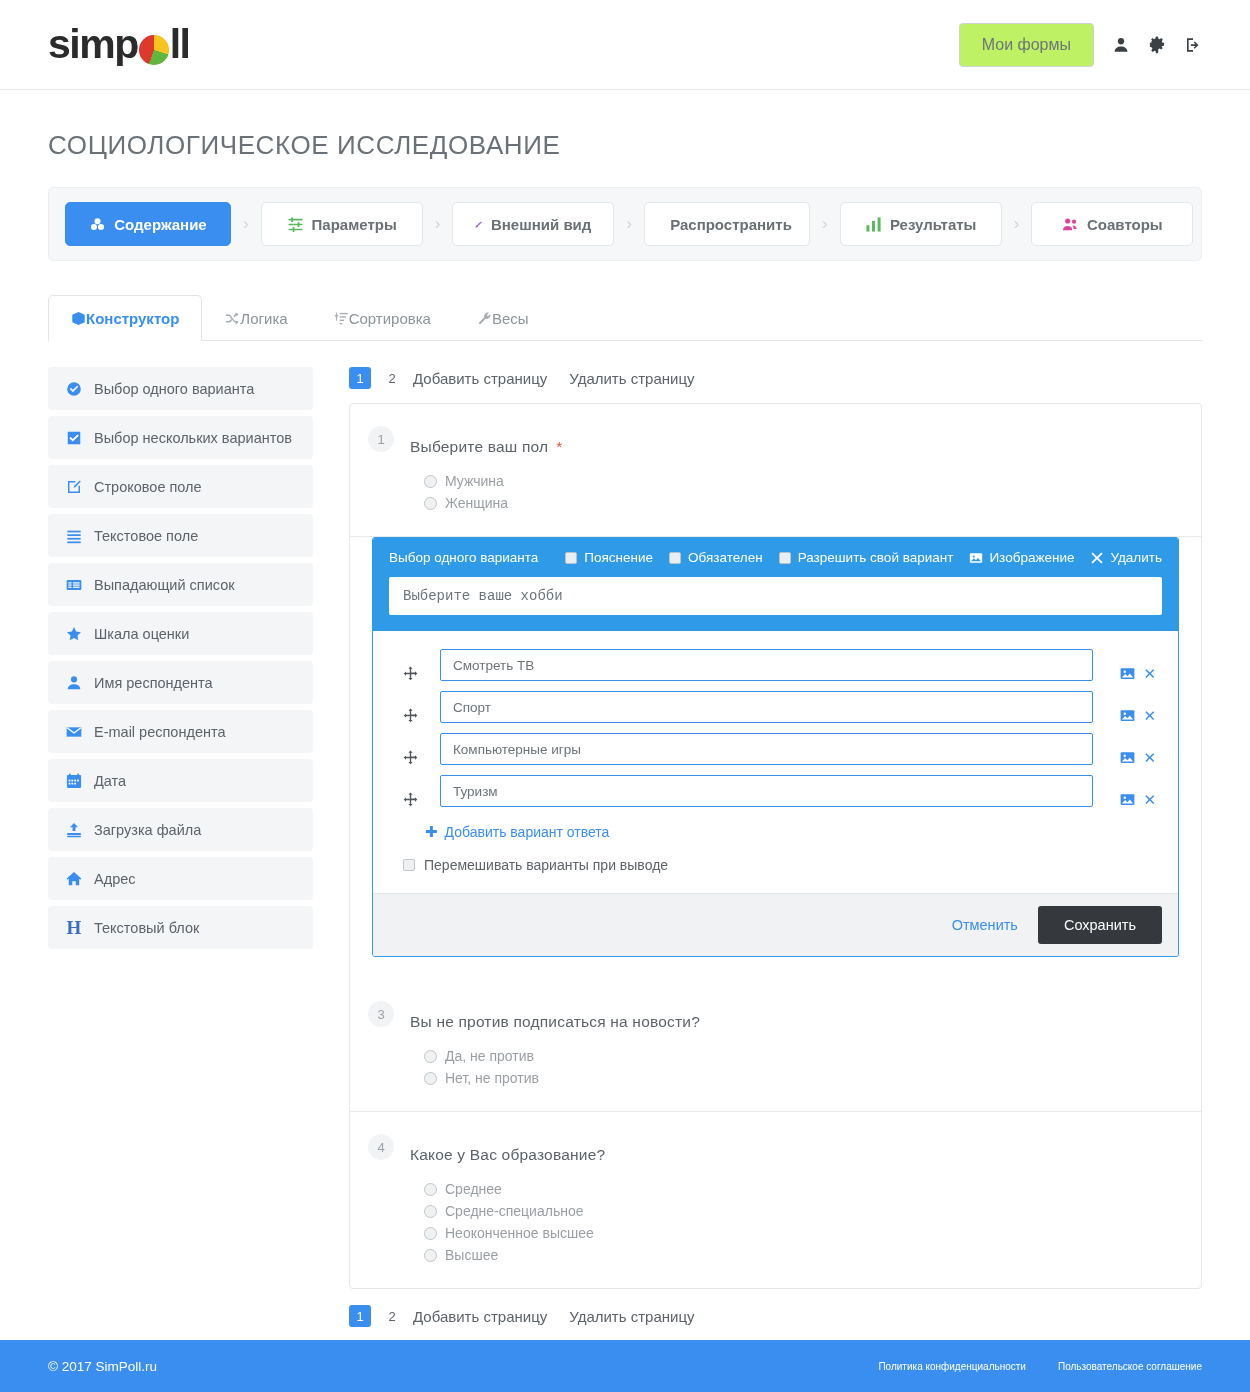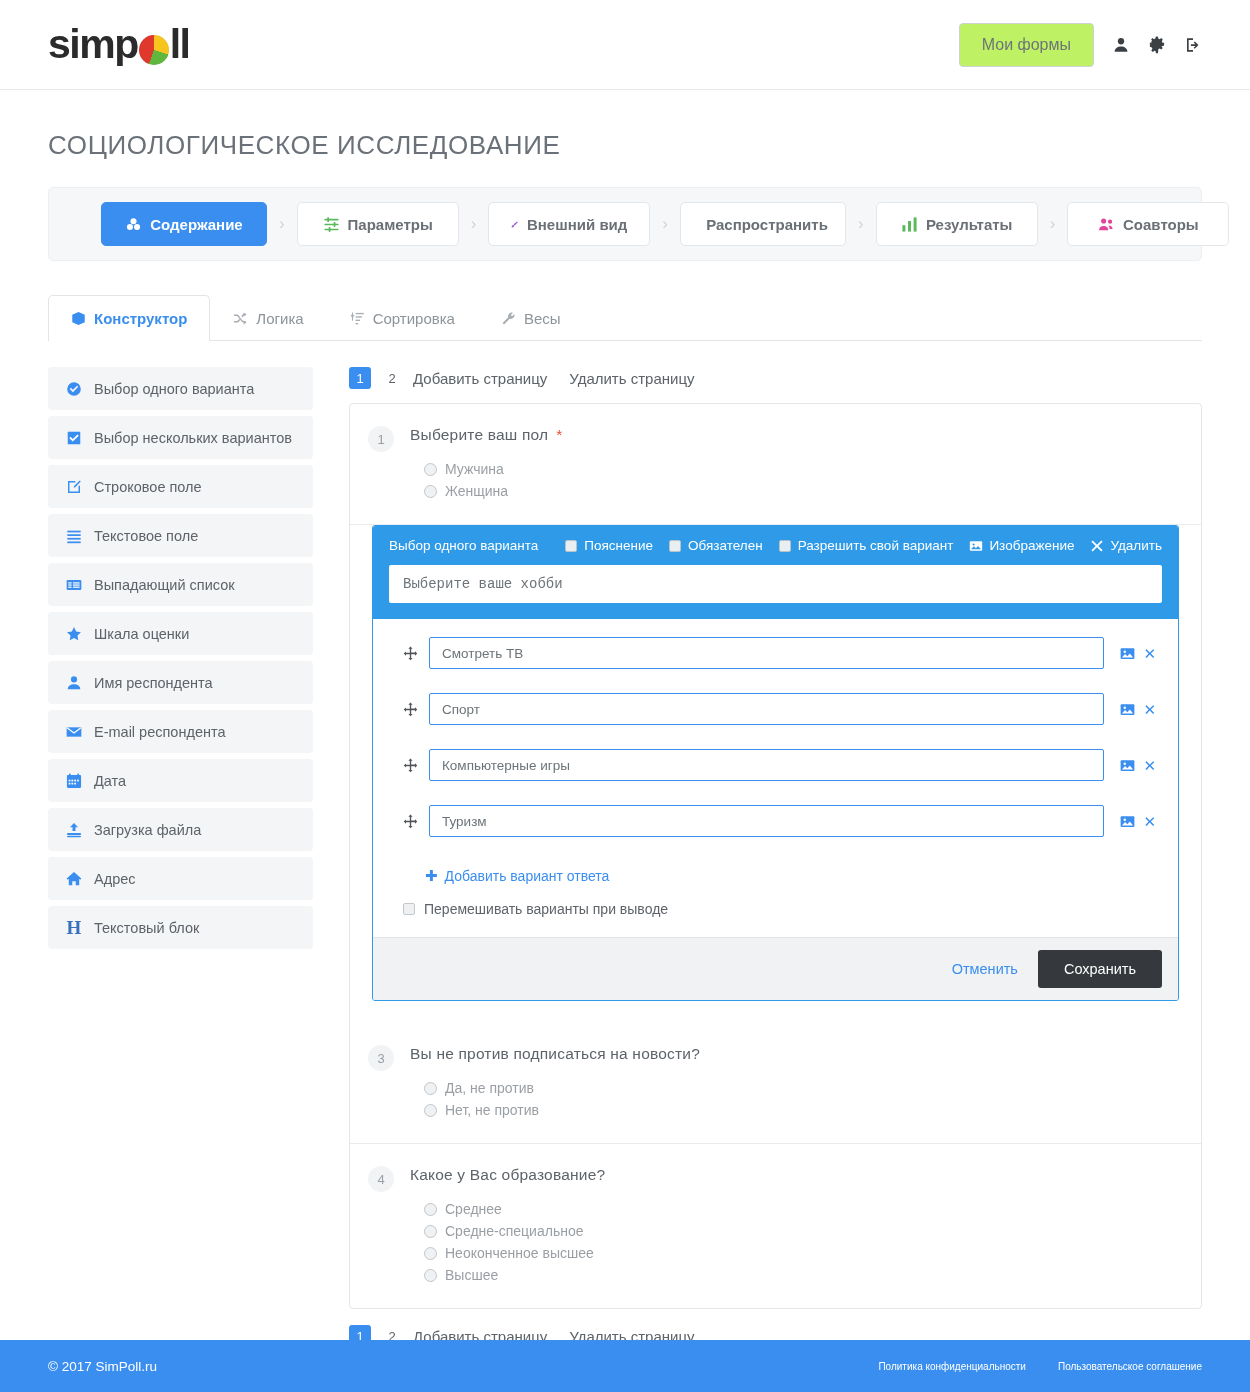--- a/index.html
+++ b/index.html
@@ -80,33 +80,33 @@
     height:44px; display:flex; align-items:center; justify-content:center;
     gap:8px; padding:0 22px; font-size:15px; font-weight:bold; color:#6a7076;
     cursor:pointer; white-space:nowrap;
   }
   .step.active{ background:#3a8ef0; border-color:#3a8ef0; color:#fff; }
   .step .sicon{ width:17px; height:17px; display:inline-block; }
   .step .sicon svg{ display:block; width:100%; height:100%; }
   .step-sep{
     color:#d0d4d8; font-size:17px; padding:0 12px; user-select:none;
   }
-  .step-1{ min-width:166px;margin-left:36px; } .step-2{ min-width:162px; }
+  .step-1{ min-width:166px; } .step-2{ min-width:162px; }
   .step-3{ min-width:162px; } .step-4{ min-width:166px; }
   .step-5{ min-width:162px; } .step-6{ min-width:162px; }
 
   
   .subtabs{
     margin:34px 48px 0 48px;
     border-bottom:1px solid #e2e5e8;
     display:flex; align-items:flex-end; gap:0;
     height:46px;
   }
   .subtab{
-    display:flex; align-items:center; gap:8px;
+    display:flex; align-items:center; 
     padding:0 22px; height:45px; font-size:15px; color:#8d949a;
     cursor:pointer; white-space:nowrap; background:transparent;
     border:1px solid transparent; border-bottom:none;
     border-radius:5px 5px 0 0;
   }
   .subtab.active{
     background:#fff; border-color:#e2e5e8;
     color:#3a8ef0; font-weight:bold;
     margin-bottom:-1px; height:46px;
   }
@@ -156,21 +156,21 @@
     border-bottom:1px solid #e9ecee;
     display:flex; gap:16px;
   }
   .qrow:last-child{ border-bottom:none; }
   .qnum{
     width:26px; height:26px; flex:0 0 26px;
     border-radius:50%; background:#f1f3f5; color:#9aa0a6;
     display:flex; align-items:center; justify-content:center;
     font-size:13px; margin-top:0px;
   }
-  .qbody{ flex:1 1 auto; min-width:0; }
+  .qbody{ flex:1 1 auto; min-width:0;margin-top:12px; }
   .qtitle{ font-size:15.5px; color:#5d6369; margin-bottom:14px; letter-spacing:.2px;}
   .qtitle .req{ color:#e8503a; margin-left:8px; }
   .opt{
     display:flex; align-items:center; gap:8px;
     font-size:14px; color:#9a9fa4; padding:3px 0 3px 14px;
   }
   .radio{
     width:13px; height:13px; border-radius:50%;
     border:1px solid #c2c6ca; background:#f0f1f2; flex:0 0 13px;
     display:inline-block;
@@ -198,21 +198,21 @@
   .ed-act{ display:flex; align-items:center; gap:6px; color:#fff; font-size:13.5px; cursor:pointer; white-space:nowrap;}
   .ed-act .aicon{ width:14px; height:14px; display:inline-block; }
   .ed-act .aicon svg{ display:block; width:100%; height:100%; fill:#fff; }
   .ed-title-input{
     width:100%; height:38px; border:none; border-radius:2px;
     background:#fff; padding:0 14px; font-size:14px; color:#6d7479;
     font-family:Liberation Mono, monospace; outline:none;
   }
   .ed-body{ background:#fff; padding:18px 22px 8px 22px; }
   .ansrow{
-    display:flex; align-items:center; gap:4px; margin-bottom:24px;
+    display:flex; align-items:flex-end; gap:15px; margin-bottom:10px;
   }
   .drag{
     width:30px; flex:0 0 30px; display:flex; align-items:center; justify-content:center;
     color:#5d6369; cursor:move;
   }
   .drag svg{ width:15px; height:15px; fill:#4f555b; display:block;}
   .ans-input{
     flex:1 1 auto; height:32px; border:1px solid #3a8ef0; border-radius:2px;
     padding:0 12px; font-size:13.5px; color:#6d7479; font-family:inherit;
     outline:none; background:#fff;

